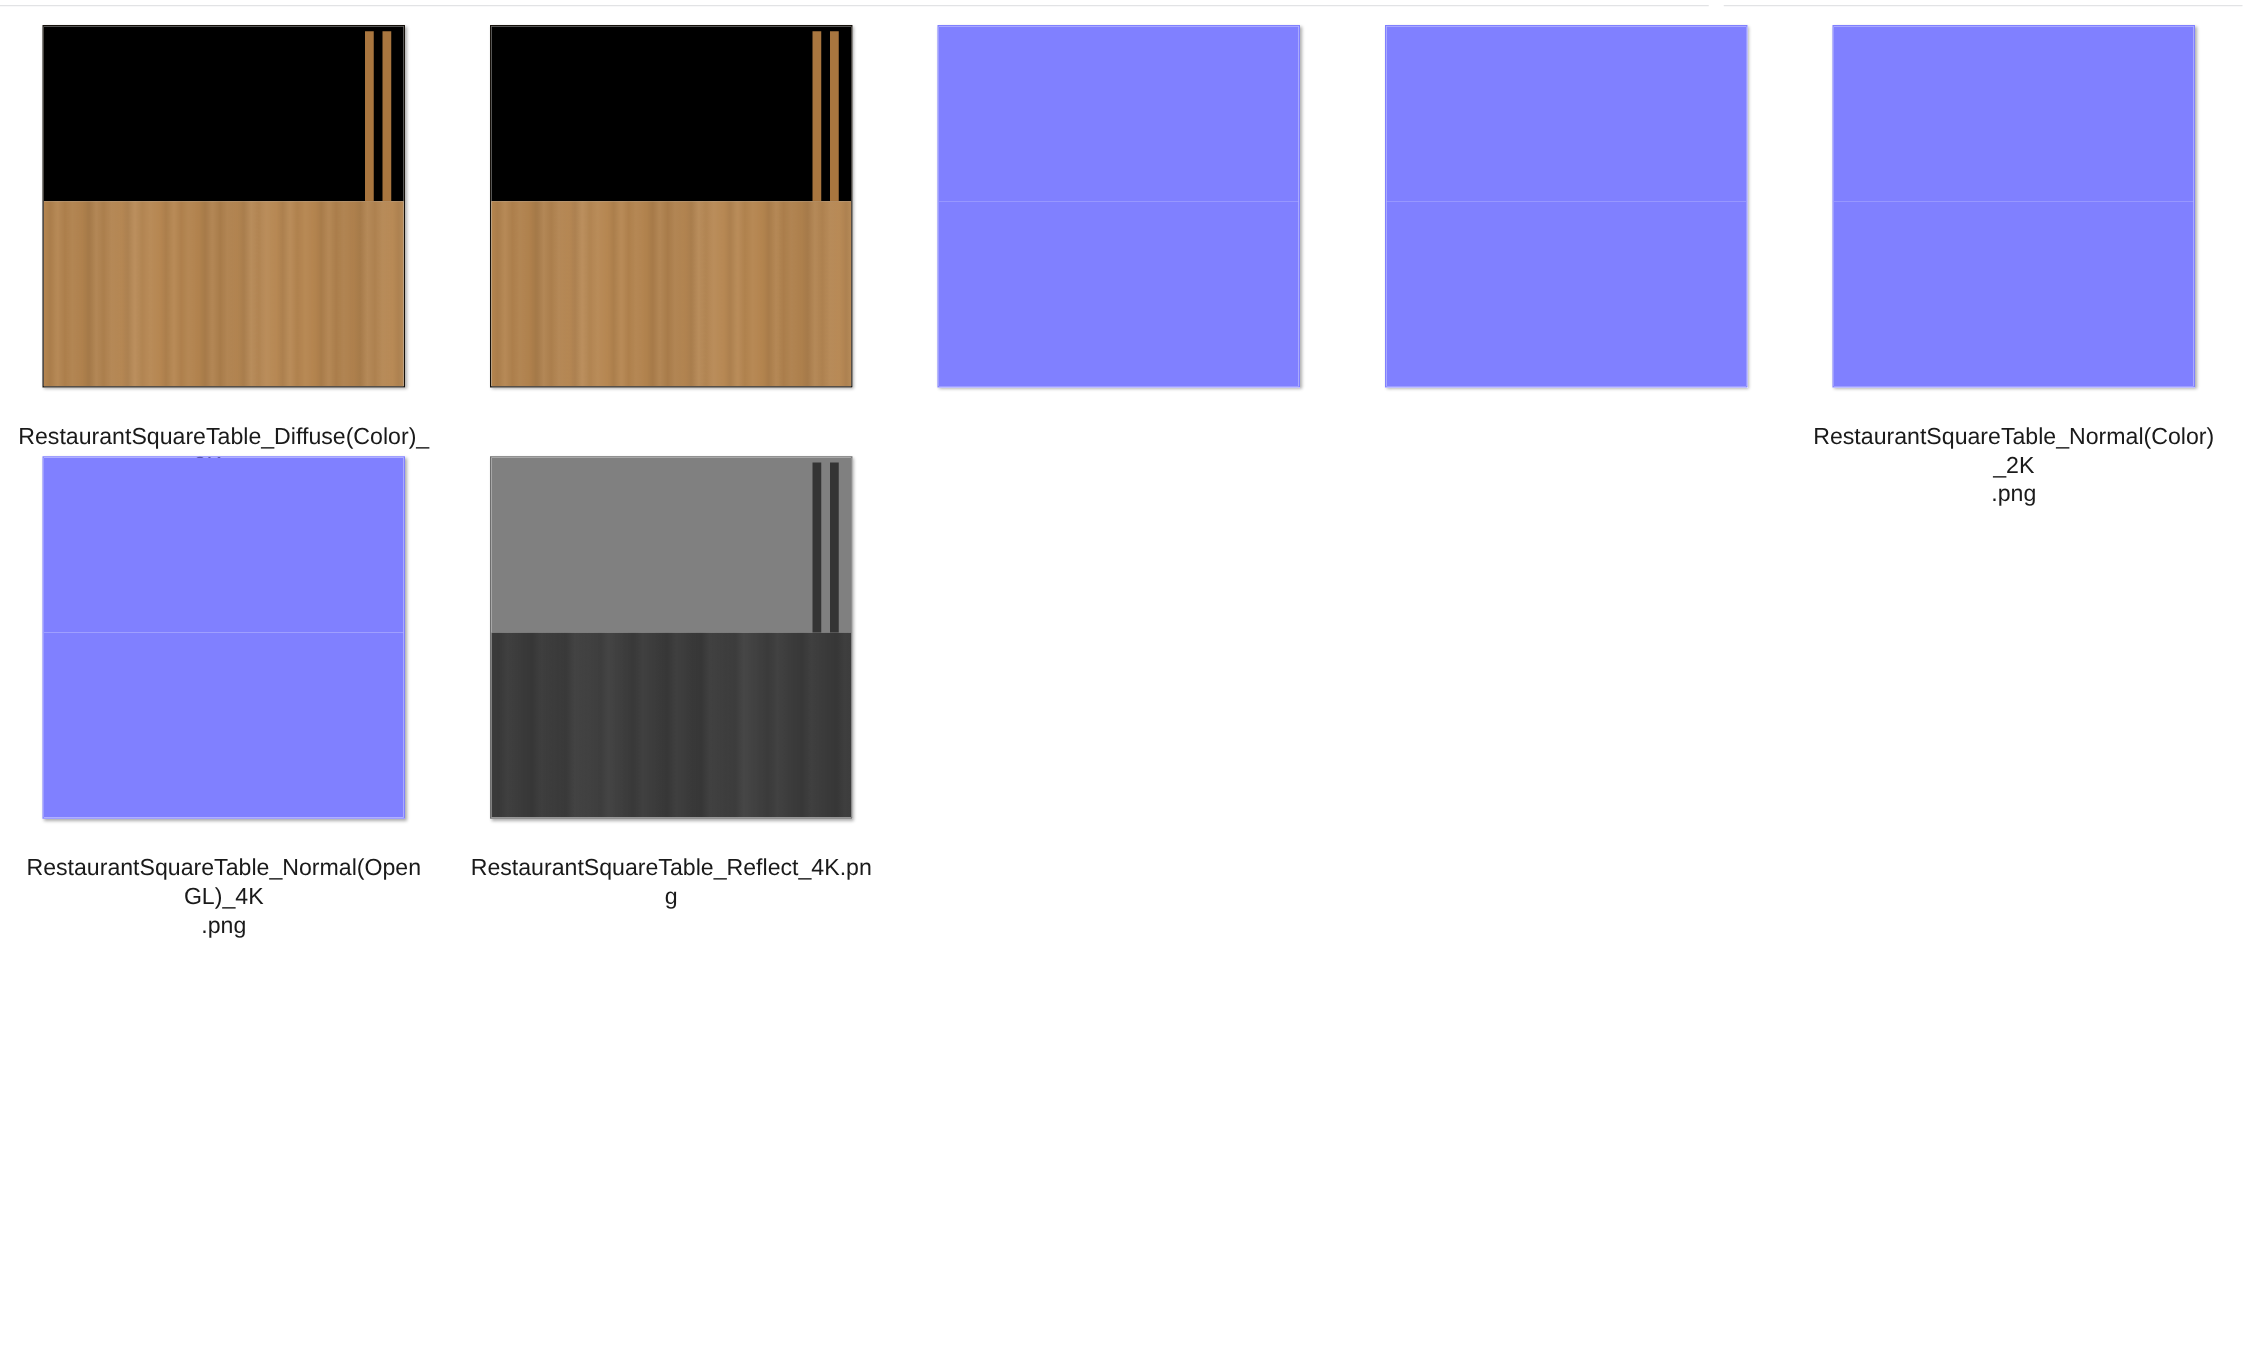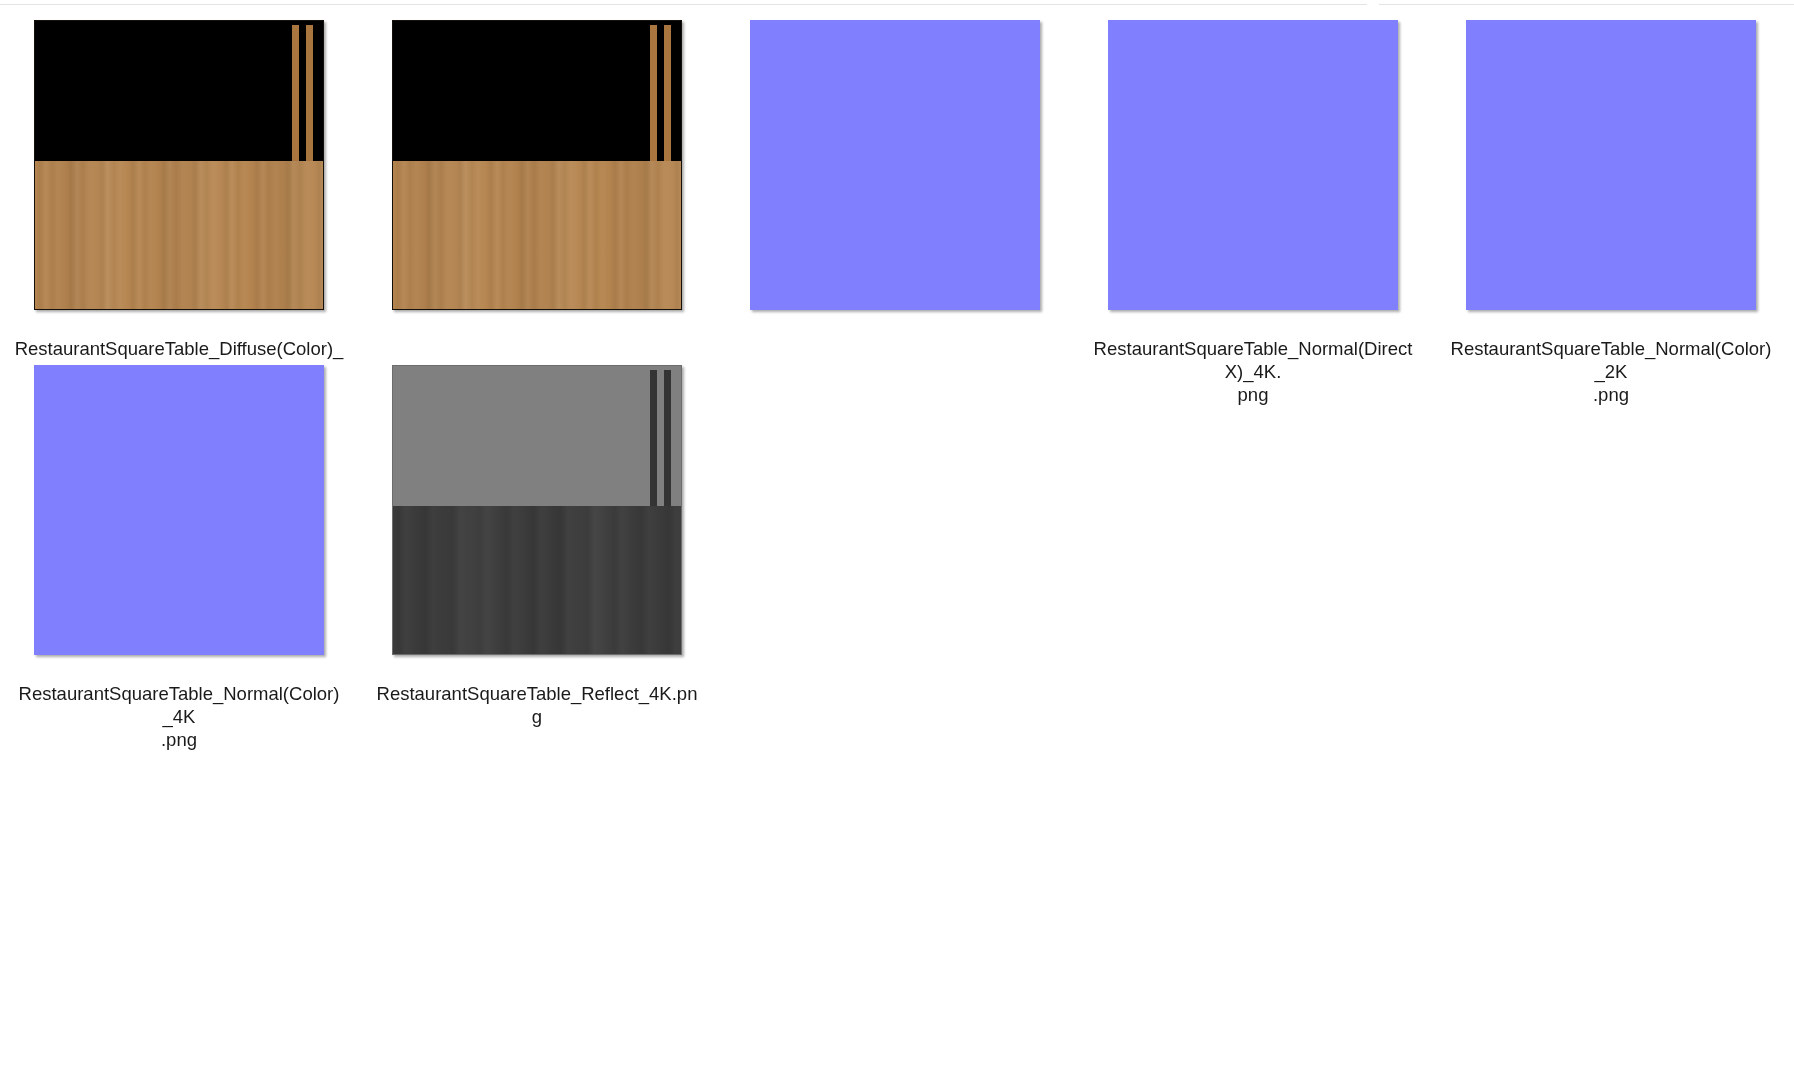--- a/index.html
+++ b/index.html
@@ -157,41 +157,39 @@
         </div>
       </div>
     </div>
     <div class="file-cell">
       <div class="thumb-wrap">
         <div class="thumb" style="border: 1px solid rgb(128, 128, 255);">
           <div class="half-top" style="background: rgb(128, 128, 255);"></div>
           <div class="half-bot" style="background: rgb(128, 128, 255);"></div>
         </div>
       </div>
-      <div class="caption">RestaurantSquareTable_Normal(DirectX)_4K.
-png</div>
     </div>
     <div class="file-cell">
       <div class="thumb-wrap">
         <div class="thumb" style="border: 1px solid rgb(128, 128, 255);">
           <div class="half-top" style="background: rgb(128, 128, 255);"></div>
           <div class="half-bot" style="background: rgb(128, 128, 255);"></div>
         </div>
       </div>
       <div class="caption">RestaurantSquareTable_Normal(Color)_2K
 .png</div>
     </div>
     <div class="file-cell">
       <div class="thumb-wrap">
         <div class="thumb" style="border: 1px solid rgb(128, 128, 255);">
           <div class="half-top" style="background: rgb(128, 128, 255);"></div>
           <div class="half-bot" style="background: rgb(128, 128, 255);"></div>
         </div>
       </div>
-      <div class="caption">RestaurantSquareTable_Normal(Color)_4K
+      <div class="caption">RestaurantSquareTable_Normal(OpenGL)_4K
 .png</div>
     </div>
     <div class="file-cell">
       <div class="thumb-wrap">
         <div class="thumb" style="border: 1px solid rgb(109, 109, 109);">
           <div class="half-top" style="background: rgb(128, 128, 128);"></div>
           <div class="half-bot" style="background: rgb(58, 58, 58);">
             <div class="grain-soft"></div>
           </div>
           <div class="bar bar-a" style="background: rgb(52, 52, 52);"></div>

